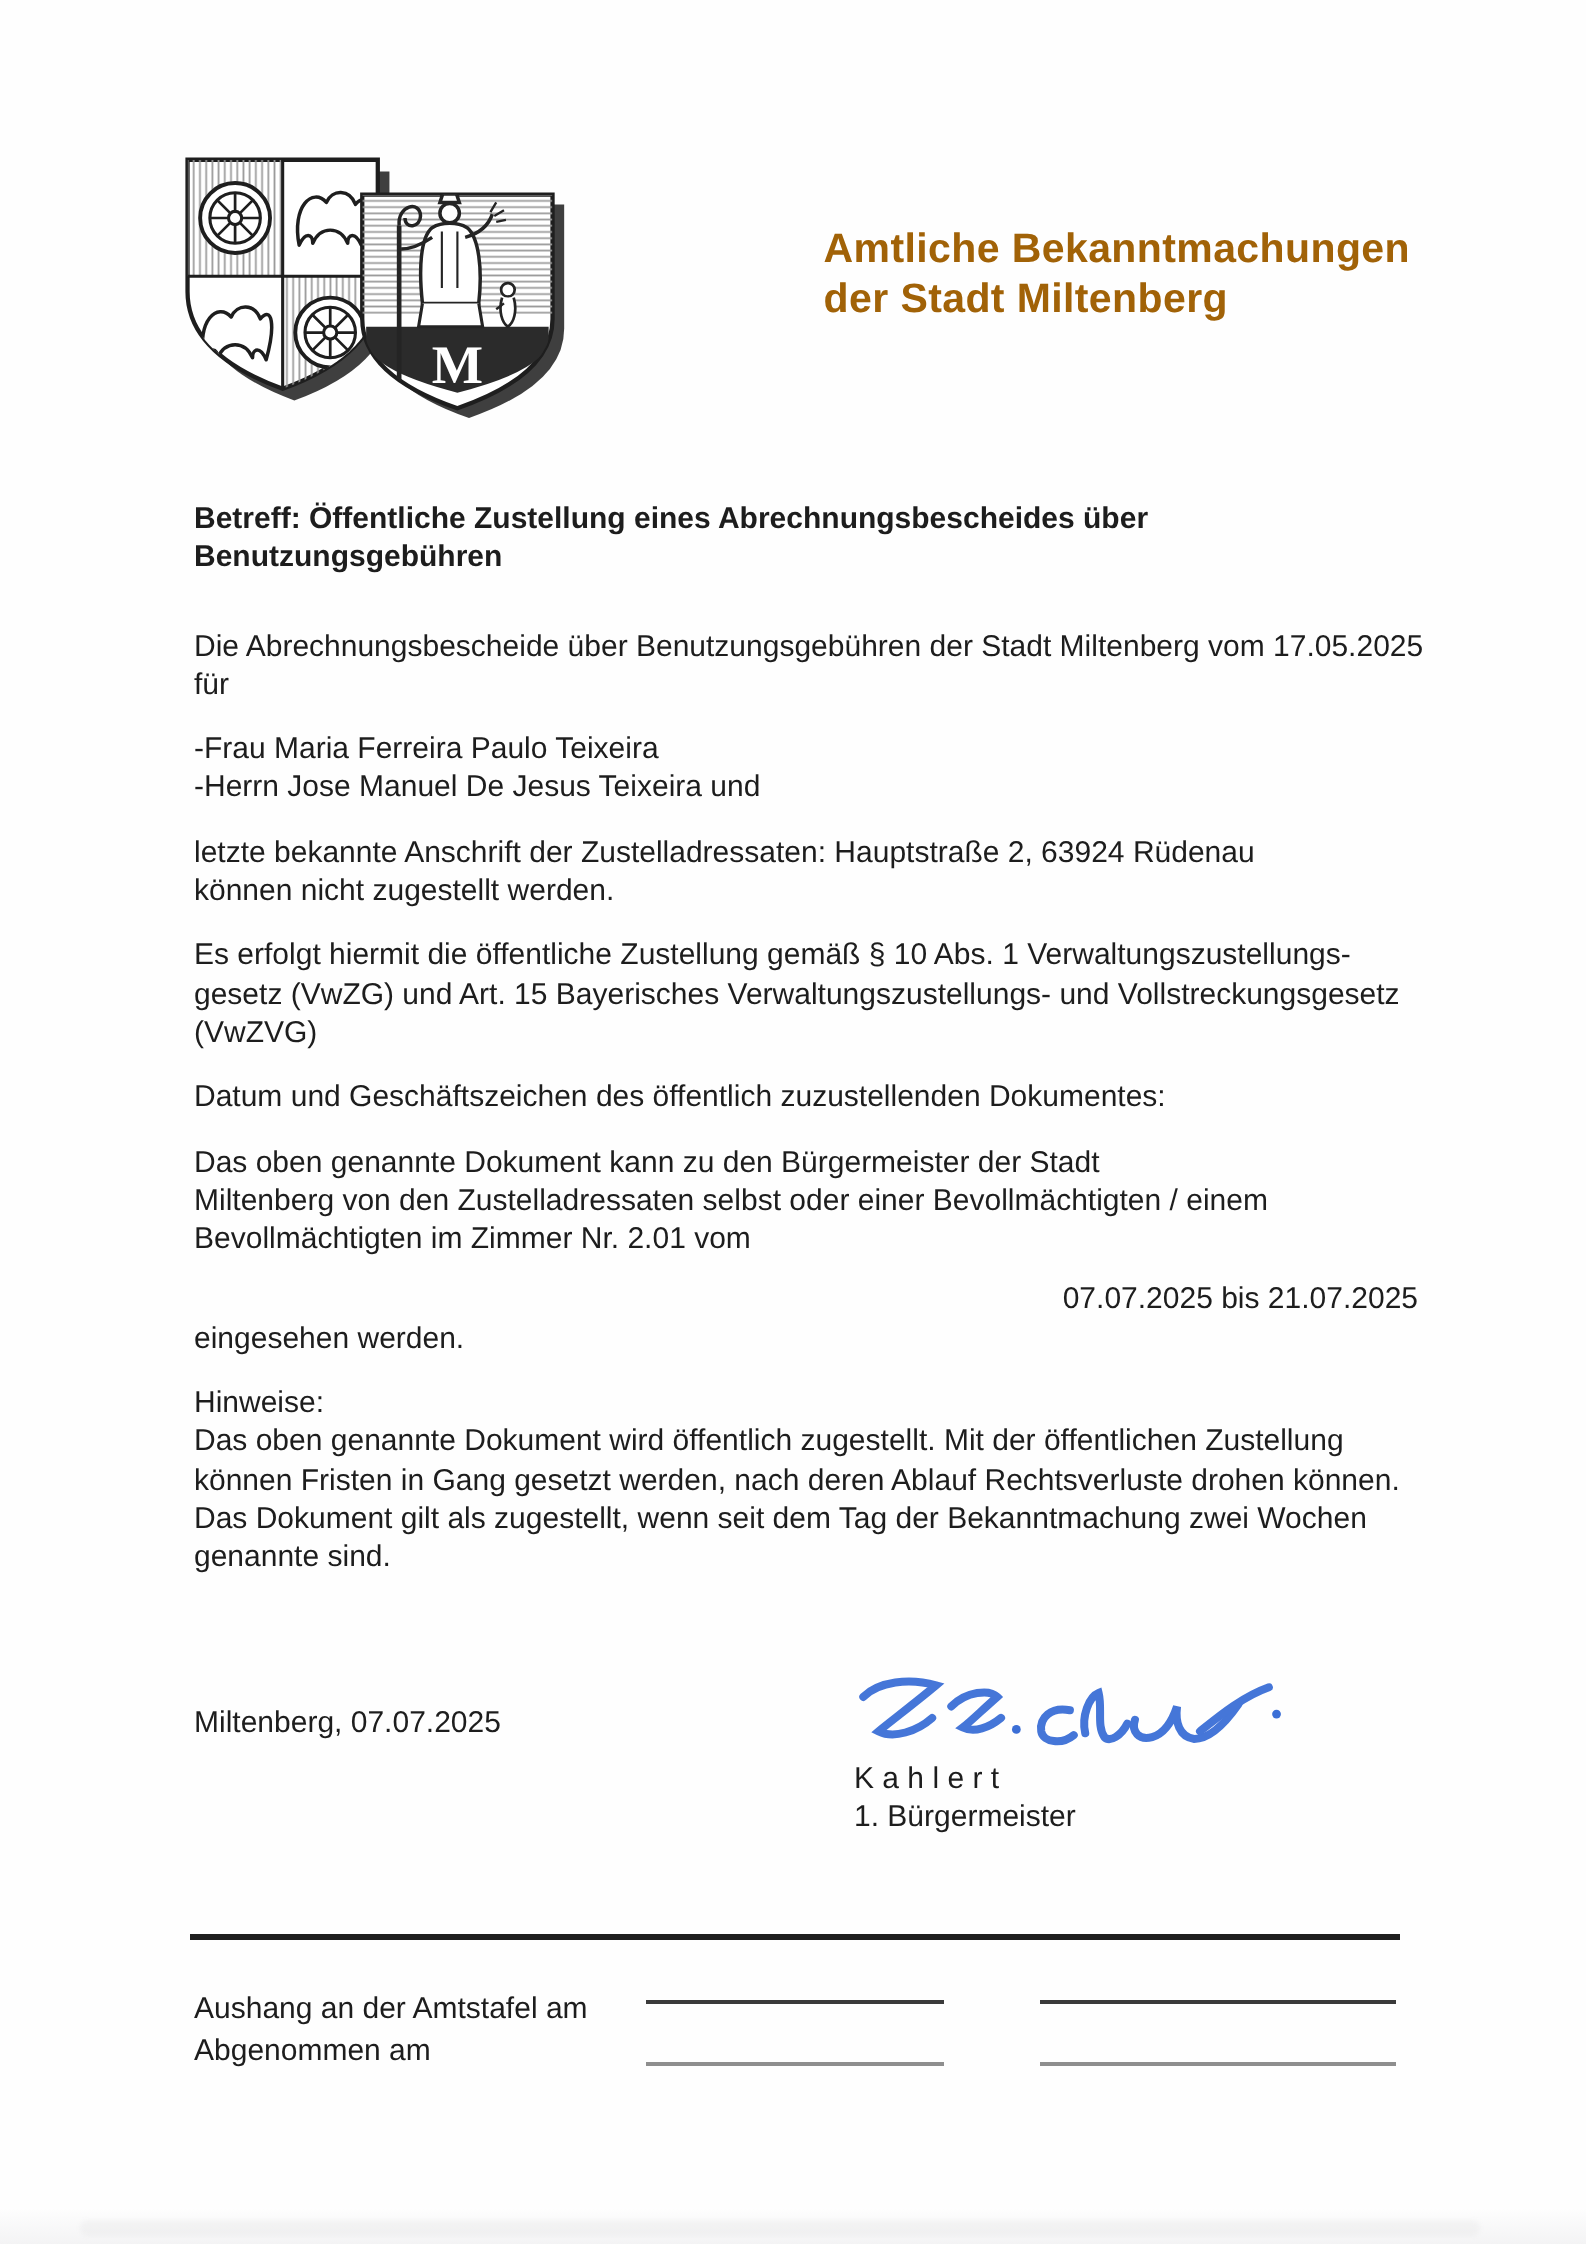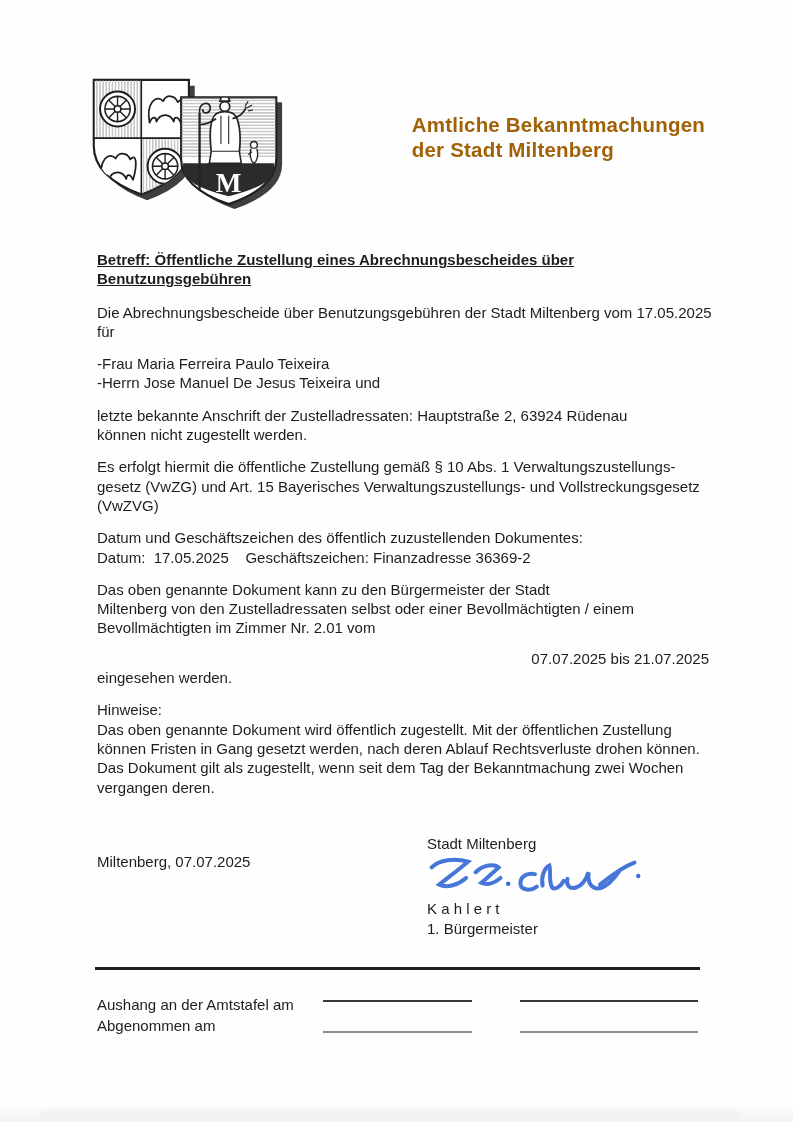--- a/index.html
+++ b/index.html
@@ -10,21 +10,21 @@
   
   .masthead{
     position:absolute;top:112px;right:88px;text-align:left;
     font-size:20.5px;line-height:25px;font-weight:bold;color:#a16207;letter-spacing:.2px;
   }
   .crest{position:absolute;left:86px;top:74px;width:199px;height:136px;}
   
   .doc{position:absolute;left:97px;top:250px;width:612px;font-size:15px;line-height:19.3px;}
   .doc .line{white-space:pre;}
   .para{margin:0 0 13px 0;}
-  .subject{font-weight:bold;margin:0 0 14px 0;text-decoration:underline;}
+  .subject{font-weight:bold;margin:0 0 25px 0;}
   .period{text-align:right;margin-top:11px;}
   
   .sig-left{position:absolute;left:97px;top:852px;font-size:15px;line-height:19.3px;white-space:pre;}
   .sig-right{position:absolute;left:427px;top:834px;font-size:15px;line-height:19.3px;}
   .sig-right .line{white-space:pre;}
   .sig-svg{display:block;margin:2px 0 0 -4px;}
   
   .footer-rule{position:absolute;left:95px;top:967px;width:605px;height:3px;background:#1f1f1f;}
   .f-label{position:absolute;left:97px;font-size:15px;white-space:pre;}
   .blank{position:absolute;height:0;border-bottom:2px solid #3a3a3a;}
@@ -131,44 +131,42 @@
     </div>
 
     <div class="para">
       <div class="line">Es erfolgt hiermit die öffentliche Zustellung gemäß § 10 Abs. 1 Verwaltungszustellungs-</div>
       <div class="line">gesetz (VwZG) und Art. 15 Bayerisches Verwaltungszustellungs- und Vollstreckungsgesetz</div>
       <div class="line">(VwZVG)</div>
     </div>
 
     <div class="para">
       <div class="line">Datum und Geschäftszeichen des öffentlich zuzustellenden Dokumentes:</div>
-      <div class="line">Datum:  17.05.2025    Geschäftszeichen: Finanzadresse 36369-2</div>
     </div>
 
     <div>
       <div class="line">Das oben genannte Dokument kann zu den Bürgermeister der Stadt</div>
       <div class="line">Miltenberg von den Zustelladressaten selbst oder einer Bevollmächtigten / einem</div>
       <div class="line">Bevollmächtigten im Zimmer Nr. 2.01 vom</div>
       <div class="line period">07.07.2025 bis 21.07.2025</div>
       <div class="line para">eingesehen werden.</div>
     </div>
 
     <div>
       <div class="line">Hinweise:</div>
       <div class="line">Das oben genannte Dokument wird öffentlich zugestellt. Mit der öffentlichen Zustellung</div>
       <div class="line">können Fristen in Gang gesetzt werden, nach deren Ablauf Rechtsverluste drohen können.</div>
       <div class="line">Das Dokument gilt als zugestellt, wenn seit dem Tag der Bekanntmachung zwei Wochen</div>
-      <div class="line">vergangen deren.</div>
+      <div class="line">genannte sind.</div>
     </div>
   </div>
 
   <div class="sig-left">Miltenberg, 07.07.2025</div>
 
   <div class="sig-right">
-    <div class="line">Stadt Miltenberg</div>
     <svg class="sig-svg" width="222" height="44" viewBox="0 0 230 46" xmlns="http://www.w3.org/2000/svg">
       <g stroke="#3c6fd6" stroke-width="4.2" stroke-linecap="round" fill="none" opacity="0.95">
         <path d="M8,13 C16,5 32,3 46,7 C34,17 22,26 16,31 C24,35 36,31 44,24"></path>
         <path d="M54,18 C62,10 74,9 78,13 C70,20 64,26 60,29 C66,32 74,29 80,24"></path>
         <path d="M116,20 C106,18 100,24 101,31 C102,37 112,38 118,33"></path>
         <path d="M124,32 C122,23 126,13 131,11 C133,19 130,28 134,34 C137,37 143,33 146,27"></path>
         <path d="M150,25 C148,31 152,36 159,34 C166,32 170,24 172,18 C171,26 173,34 181,35 C189,35 197,27 204,17"></path>
         <path d="M184,31 C194,23 206,13 220,8"></path>
       </g>
       <circle cx="88" cy="30" r="2.3" fill="#3c6fd6"></circle>

